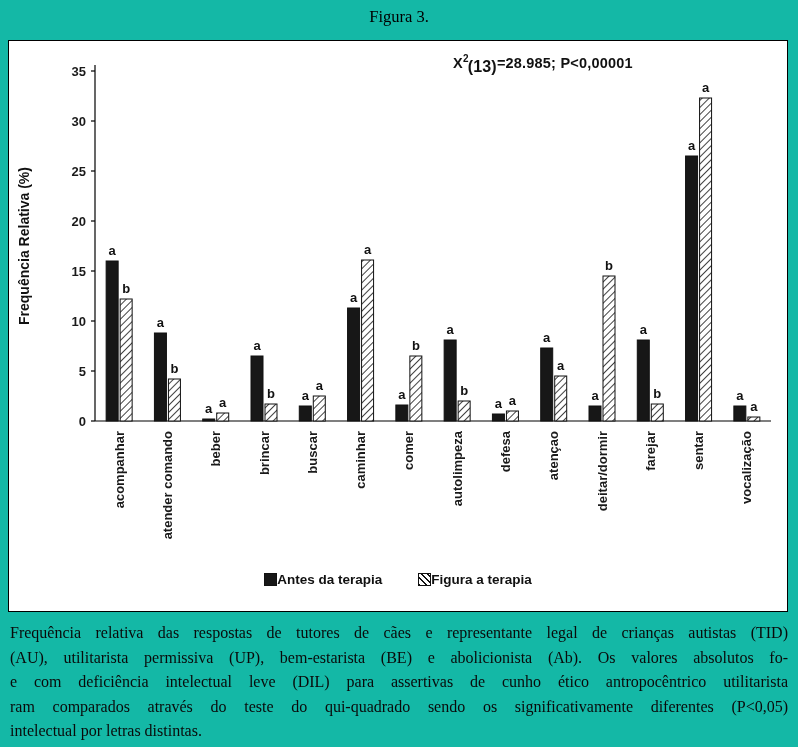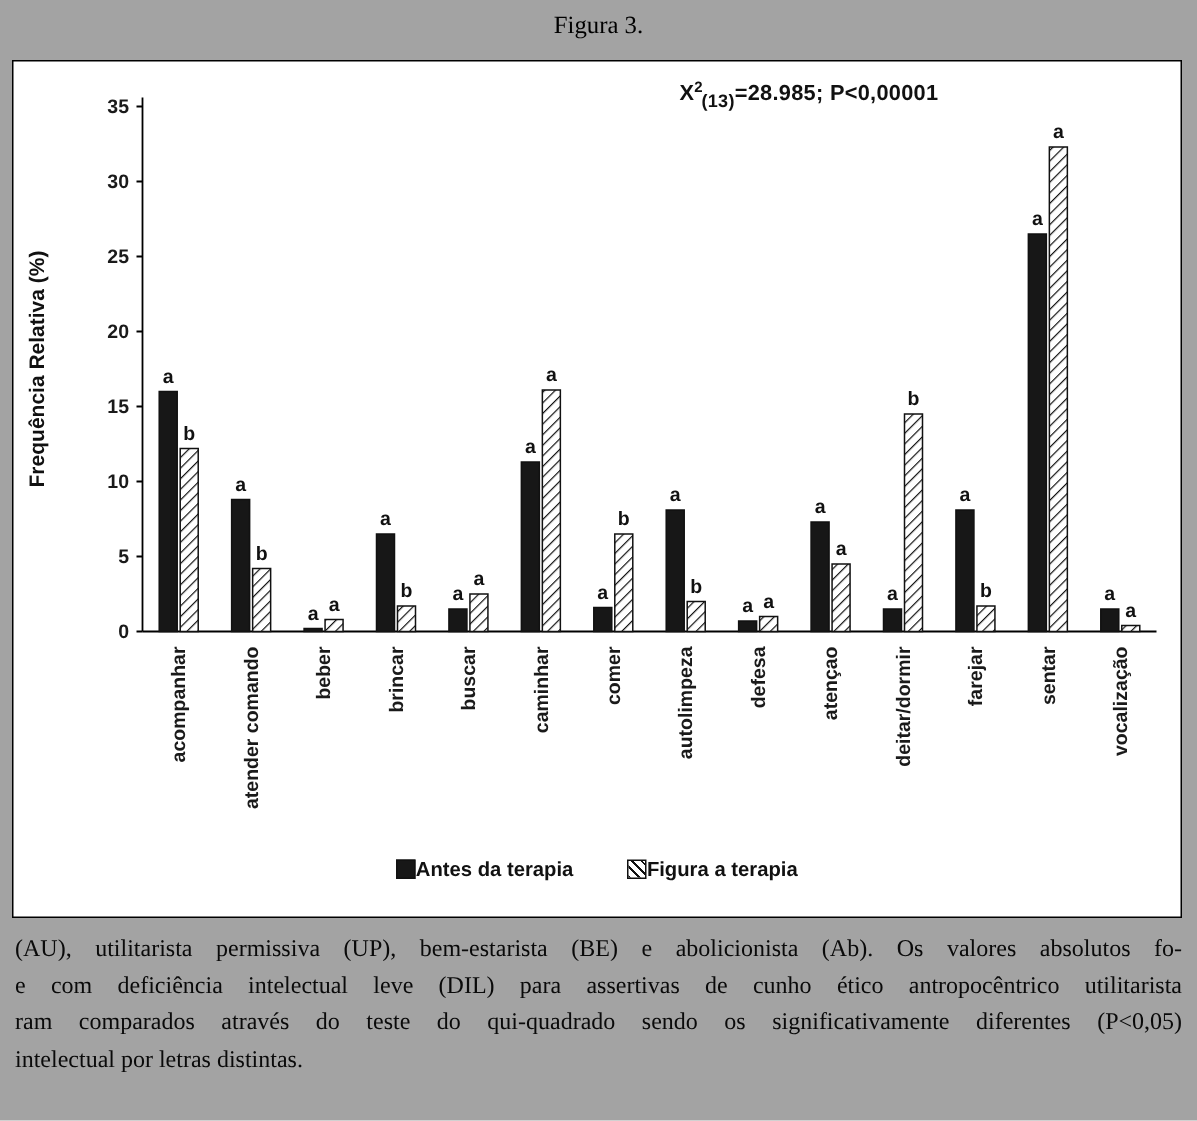--- a/index.html
+++ b/index.html
@@ -1,23 +1,23 @@
 <!DOCTYPE html>
 <html><head>
 <meta charset="utf-8">
 <style>
   html,body{margin:0;padding:0;background:#fff;}
   body{width:798px;height:747px;overflow:hidden;font-family:"Liberation Sans",sans-serif;}
-  .page{position:relative;width:798px;height:747px;background:#a3a3a3;}
+  .page{position:relative;width:798px;height:747px;background:#14b8a6;}
   .fig-title{text-align:center;font:16.5px "Liberation Serif",serif;color:#000;padding-top:7px;}
   .chart-box{position:absolute;left:8px;top:40px;width:780px;height:572px;border:1.5px solid #000;box-sizing:border-box;background:#fff;}
   #chart-svg{display:block;width:776px;height:506px;margin:0;}
   .annotation{position:absolute;left:444px;top:12px;font:700 14.5px "Liberation Sans",sans-serif;color:#111;letter-spacing:.2px;}
   .annotation sup{font-size:10px;}
-  .annotation sub{font-size:12px;margin-left:-1px;}
+  .annotation sub{font-size:16px;margin-left:-1px;}
   .legend{position:absolute;left:0;right:0;top:531px;display:flex;justify-content:center;gap:36px;
           font:700 13.5px "Liberation Sans",sans-serif;color:#111;}
   .legend-item{display:flex;align-items:center;gap:0;}
   .swatch{width:13px;height:13px;display:inline-block;border:1px solid #111;box-sizing:border-box;background:#fff;}
   .swatch.solid{background:#171717;}
   .swatch.hatch{background:repeating-linear-gradient(45deg,#111 0 1.3px,#fff 1.3px 4.4px);}
   .caption{position:absolute;left:10px;top:621px;width:778px;font:16px/24.6px "Liberation Serif",serif;color:#0a0a0a;}
   .cap-line.just{text-align:justify;text-align-last:justify;}
   
   .tick{font:700 13px "Liberation Sans",sans-serif;fill:#1a1a1a;}
@@ -139,19 +139,20 @@
         <span>Antes da terapia</span>
       </div>
       <div class="legend-item">
         <span class="swatch hatch"></span>
         <span>Figura a terapia</span>
       </div>
     </div>
   </div>
 
   <div class="caption">
+    <div class="cap-line just">Frequência relativa das respostas de tutores de cães e representante legal de crianças autistas (TID)</div>
     <div class="cap-line just">(AU), utilitarista permissiva (UP), bem-estarista (BE) e abolicionista (Ab). Os valores absolutos fo-</div>
     <div class="cap-line just">e com deficiência intelectual leve (DIL) para assertivas de cunho ético antropocêntrico utilitarista</div>
     <div class="cap-line just">ram comparados através do teste do qui-quadrado sendo os significativamente diferentes (P&lt;0,05)</div>
     <div class="cap-line">intelectual por letras distintas.</div>
   </div>
 
 </div>
 
 </body></html>

